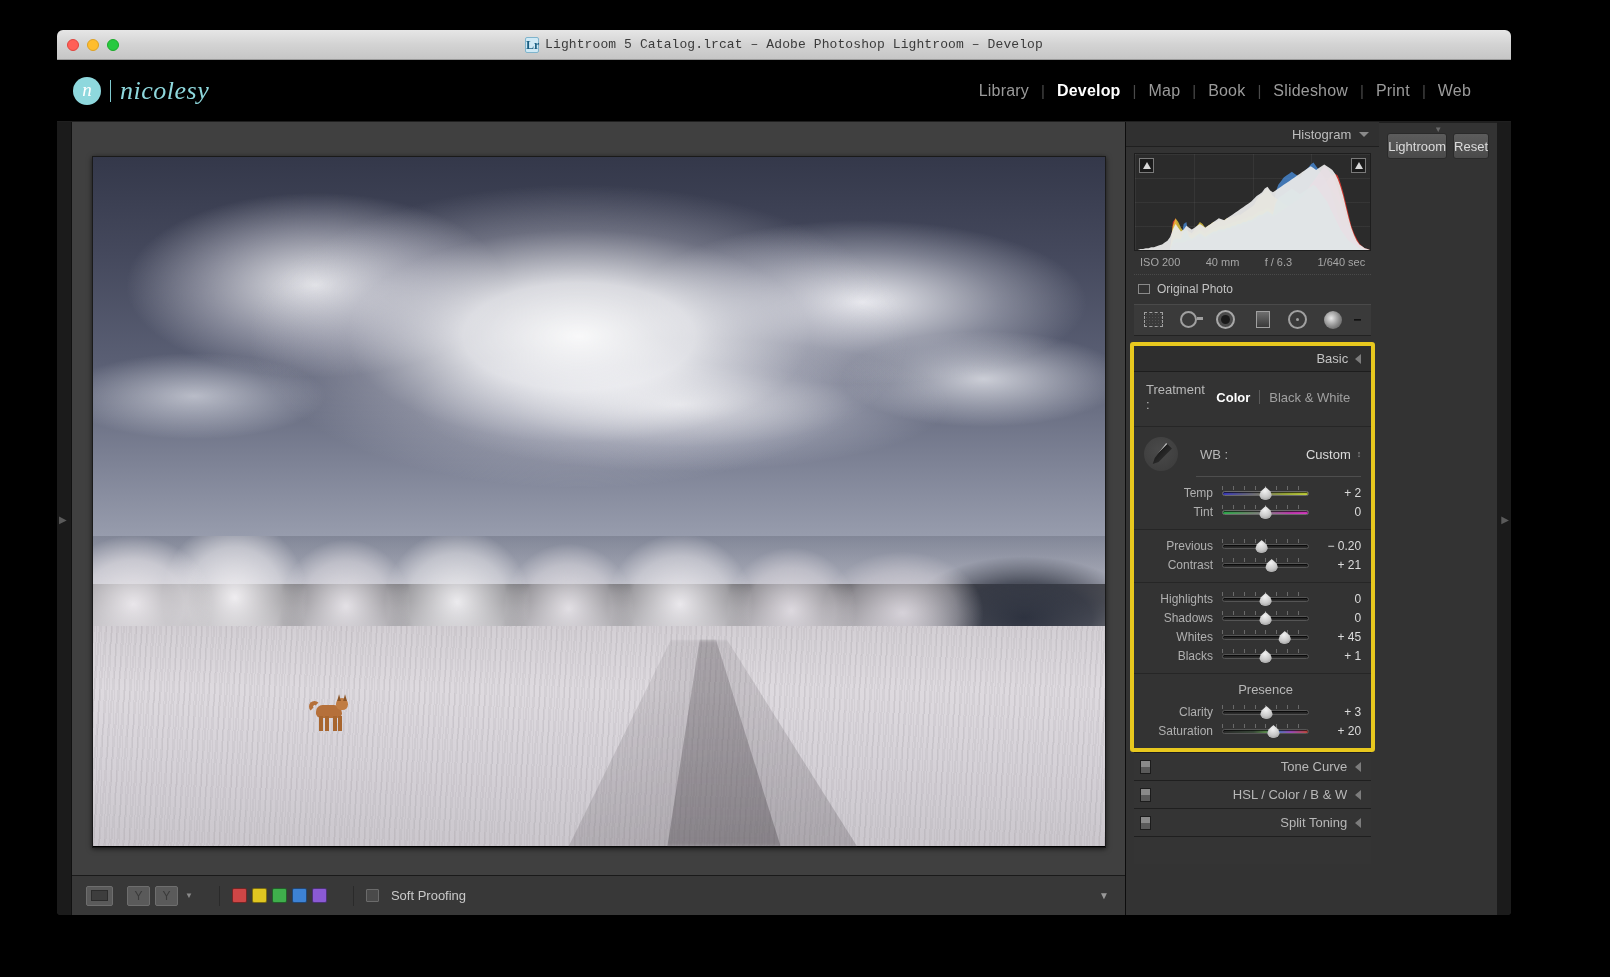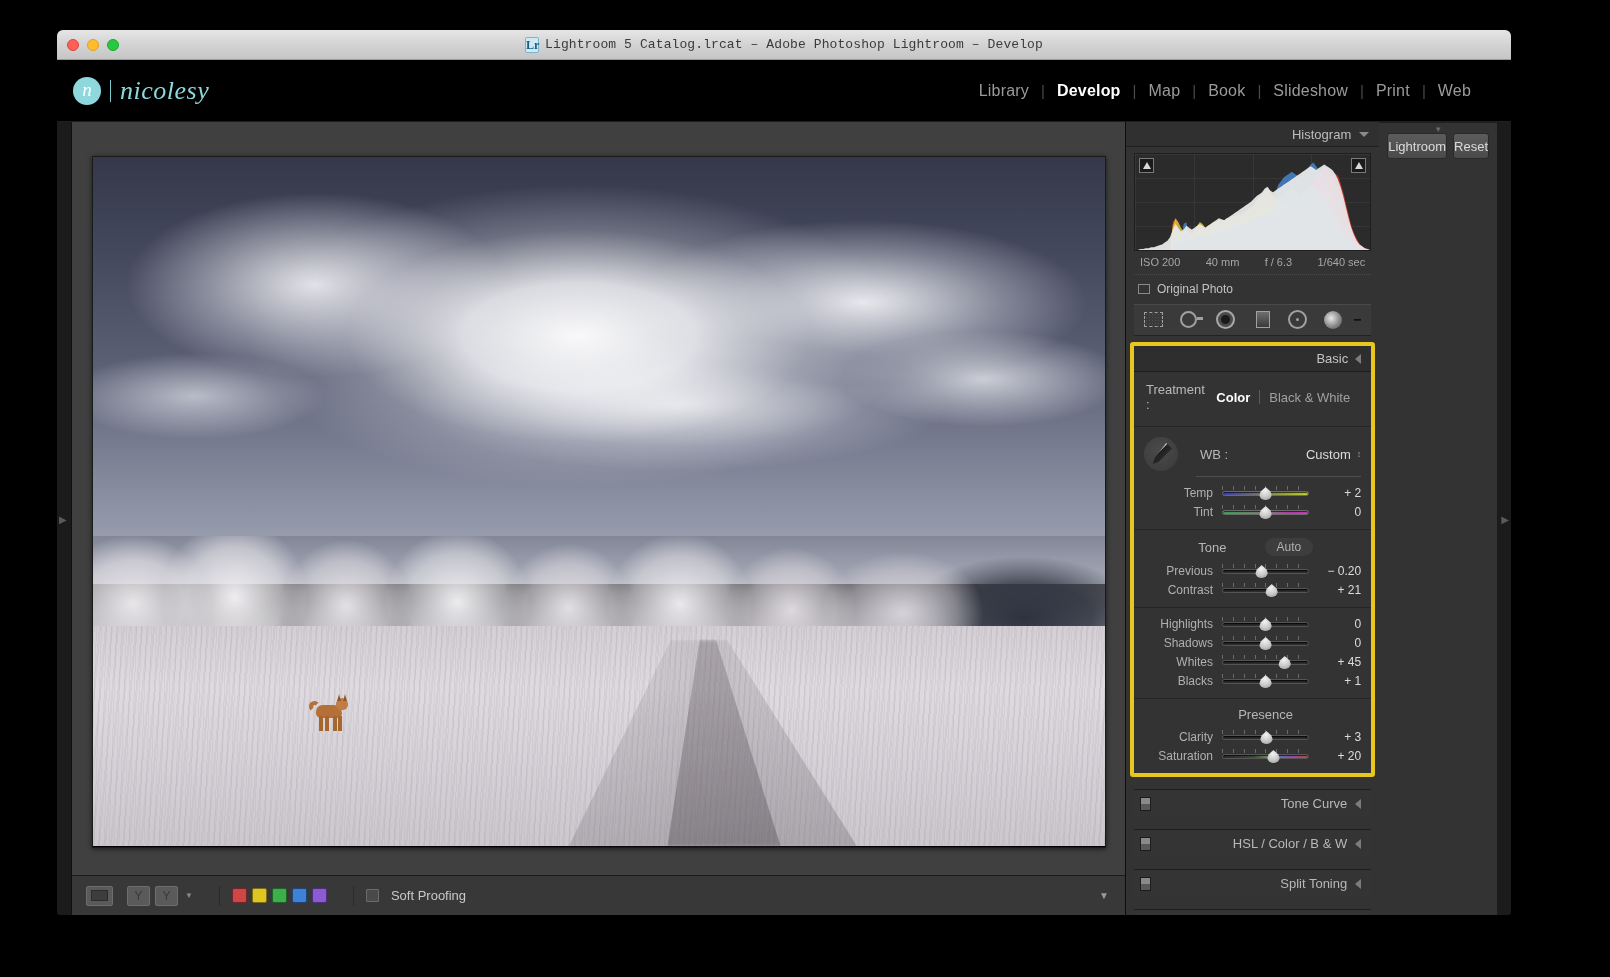--- a/index.html
+++ b/index.html
@@ -325,21 +325,21 @@
   .sec-title-row { display: flex; align-items: center; padding: 2px 0 5px 0; }
   .sec-title { font-size: 13px; color: #b6b6b6; width: 50%; text-align: center; padding-left: 28px;}
   .auto-btn {
     font-size: 12px; color: #b0b0b0; padding: 2px 12px; border-radius: 9px;
     background: #3d3d3d; margin-left: 12px;
   }
   .sec-title-c { font-size: 13px; color: #b6b6b6; text-align: center; padding: 2px 0 5px 26px; }
 
   
   .cpanel {
-    margin: 12px 8px; height: 28px; background: #343434;
+    margin: 0 8px; height: 28px; background: #343434;
     border-top: 1px solid #1f1f1f; display: flex; align-items: center;
     justify-content: flex-end; padding: 0 10px; gap: 8px; position: relative;
   }
   .cp-switch {
     position: absolute; left: 6px; top: 7px; width: 11px; height: 14px;
     background: linear-gradient(to bottom, #8a8a8a 0 50%, #5a5a5a 50% 100%);
     border: 1px solid #1c1c1c;
   }
   .cp-title { font-size: 13px; color: #b8b8b8; }
   .cp-tri { width: 0; height: 0; border-top: 5px solid transparent;
@@ -562,24 +562,20 @@
                   <div class="sld-track">
                     <div class="sld-ticks"></div>
                     <div class="sld-bar tint"></div>
                     <div class="sld-knob" style="left:50%"></div>
                   </div>
                   <span class="sld-val">0</span>
                 </div>
               </div>
 
               <div class="sec">
-                <div class="sec-title-row">
-                  <span class="sec-title">Tone</span>
-                  <span class="auto-btn">Auto</span>
-                </div>
 
                 <div class="sld">
                   <span class="sld-name">Previous</span>
                   <div class="sld-track">
                     <div class="sld-ticks"></div>
                     <div class="sld-bar"></div>
                     <div class="sld-knob" style="left:45.5%"></div>
                   </div>
                   <span class="sld-val">− 0.20</span>
                 </div>

